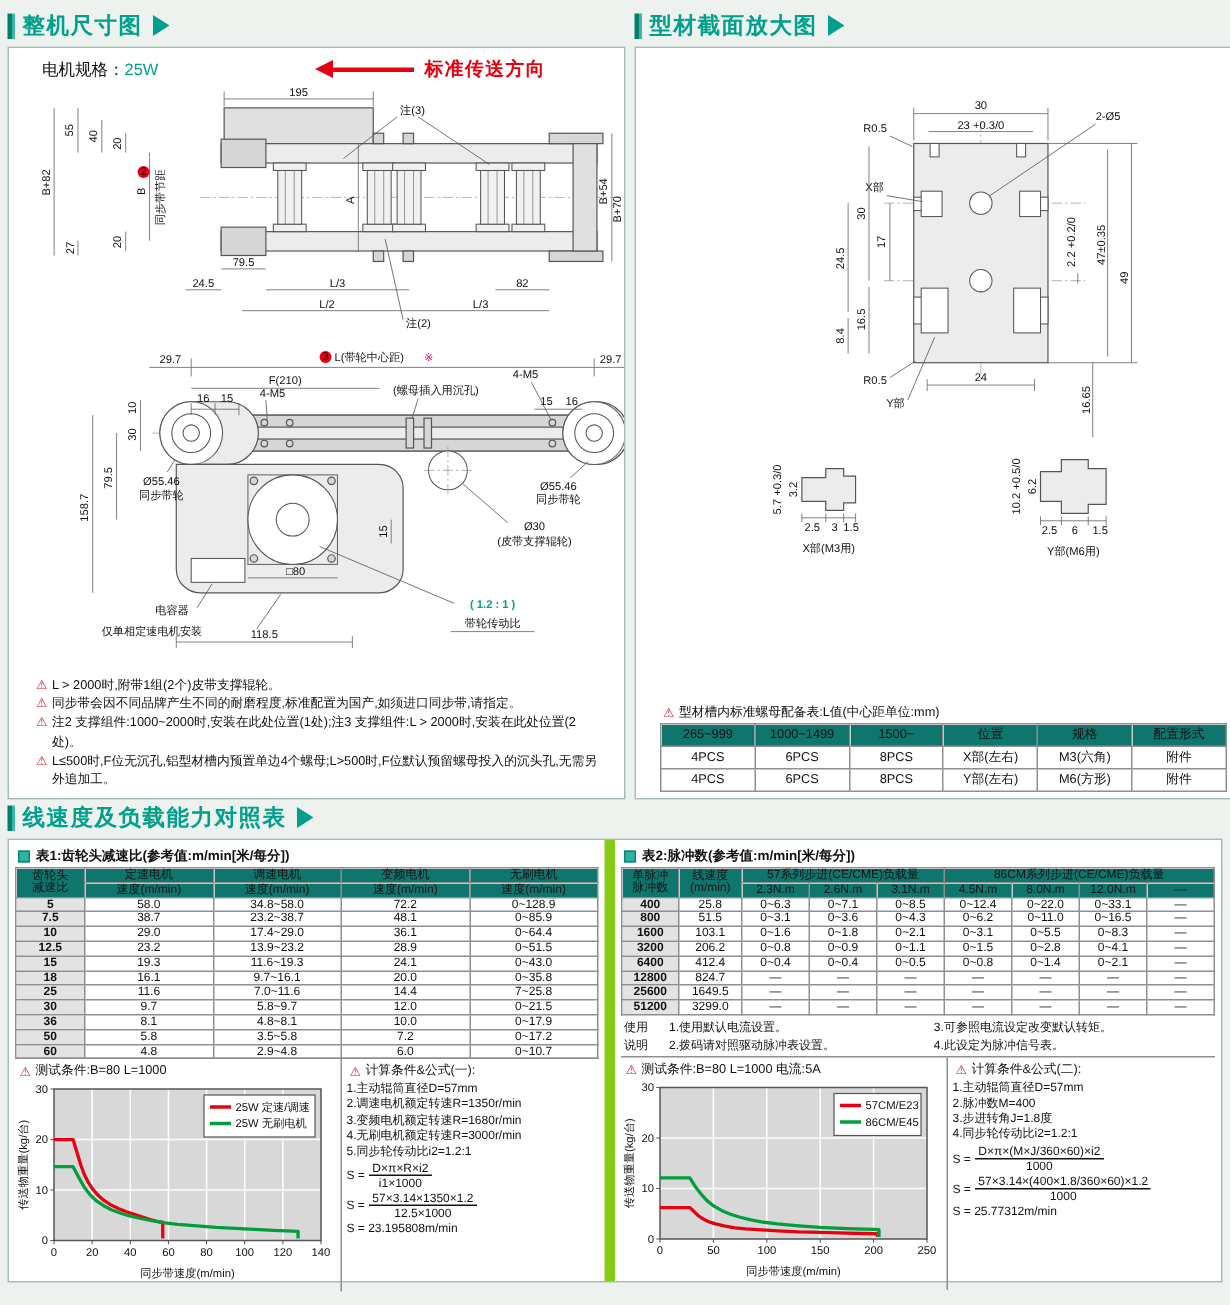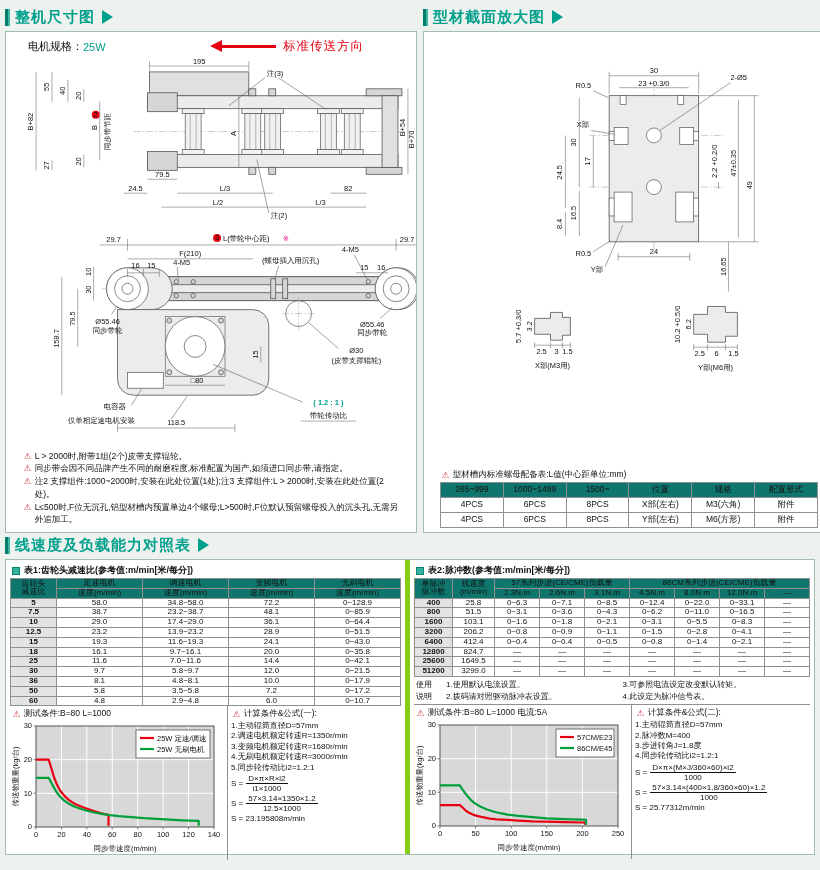--- a/index.html
+++ b/index.html
@@ -10,21 +10,21 @@
 .col{width:412px}
 .sec-header{display:flex;align-items:center;height:24px;gap:5px;margin-bottom:2px}
 .bar{width:5px;height:17px;background:linear-gradient(90deg,#007d6d 0 55%,#3db7a4 55% 100%)}
 .sec-title{font-size:15px;font-weight:bold;color:#00a08c;letter-spacing:1px}
 .tri{width:0;height:0;border-left:11px solid #00a08c;border-top:7px solid transparent;border-bottom:7px solid transparent;margin-left:2px}
 .box{background:#fff;border:1px solid #a3bcb5;padding:4px 16px;display:flex;flex-direction:column}
 .tall{height:502px;overflow:hidden}
 .motor-row{display:flex;align-items:center;font-size:11px;padding:2px 2px 1px 6px}
 .teal{color:#00a08c}
 .dir{margin-left:auto;display:flex;align-items:center;margin-right:34px}
-.redbold{color:#e60012;font-weight:normal;font-size:12.5px;letter-spacing:1px}
+.redbold{color:#e60012;font-weight:bold;font-size:12.5px;letter-spacing:1px}
 .arrow-left-icon{position:relative;width:55px;height:3px;background:#e60012;margin-right:7px}
 .arrow-left-icon::before{content:"";position:absolute;left:-11px;top:-5px;width:0;height:0;border-right:12px solid #e60012;border-top:6.5px solid transparent;border-bottom:6.5px solid transparent}
 .notes{margin-top:auto;font-size:8.5px;line-height:1.5;padding:0 2px 2px}
 .note{display:flex;gap:3px}
 .warn{color:#cf1f2e;flex:none}
 svg text{font-size:7.5px;fill:#111}
 .g1{fill:#e0e0e0;stroke:#555;stroke-width:.8}
 .g2{fill:#ececec;stroke:#555;stroke-width:.8}
 .g3{fill:#d6d6d6;stroke:#555;stroke-width:.8}
 .wh{fill:#fff;stroke:#555;stroke-width:.7}
@@ -45,21 +45,21 @@
 .cond{font-size:8.5px;display:flex;gap:3px;padding:1px 2px;align-items:center}
 .bottomArea{display:flex;border-top:1px solid #8f8f8f;flex:1}
 .chartCol{width:218px;border-right:1px solid #8f8f8f;padding:1px}
 .calcCol{flex:1;padding:1px 3px}
 .calcline{font-size:8px;line-height:1.3}
 .fracrow{display:flex;align-items:center;gap:3px;margin:1px 0;font-size:8px}
 .frac{display:inline-flex;flex-direction:column;align-items:center}
 .frac .num{border-bottom:1px solid #111;padding:0 2px}
 .bottombox{flex-direction:row;height:296px;padding:0}
 .half{width:50%;padding:3px 4px;display:flex;flex-direction:column}
-.half.hl{border-right:5px solid #84cc16}
+.half.hl{border-right:7px solid #84cc16}
 .tblwrap{height:142px}
 .usage{display:grid;grid-template-columns:30px 1fr 1.05fr;font-size:8px;line-height:1.45;padding:2px 2px;column-gap:0}
 .bottomGroup{margin-top:auto}
 </style>
 </head>
 <body>
 
 <div class="page">
   <div class="toprow">
 
@@ -488,21 +488,21 @@
                 <td>16.1</td>
                 <td>9.7~16.1</td>
                 <td>20.0</td>
                 <td>0~35.8</td>
               </tr>
               <tr>
                 <td class="rh">25</td>
                 <td>11.6</td>
                 <td>7.0~11.6</td>
                 <td>14.4</td>
-                <td>0~42.1</td>
+                <td>7~25.8</td>
               </tr>
               <tr>
                 <td class="rh">30</td>
                 <td>9.7</td>
                 <td>5.8~9.7</td>
                 <td>12.0</td>
                 <td>0~21.5</td>
               </tr>
               <tr>
                 <td class="rh">36</td>

